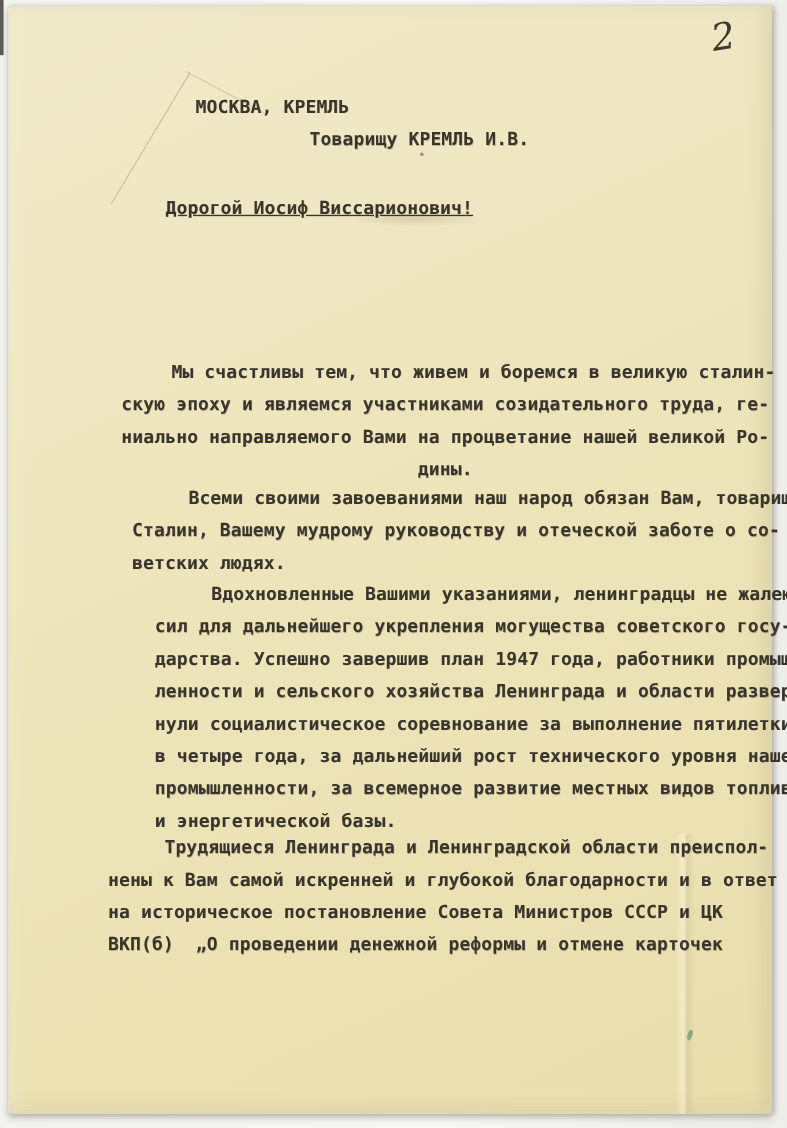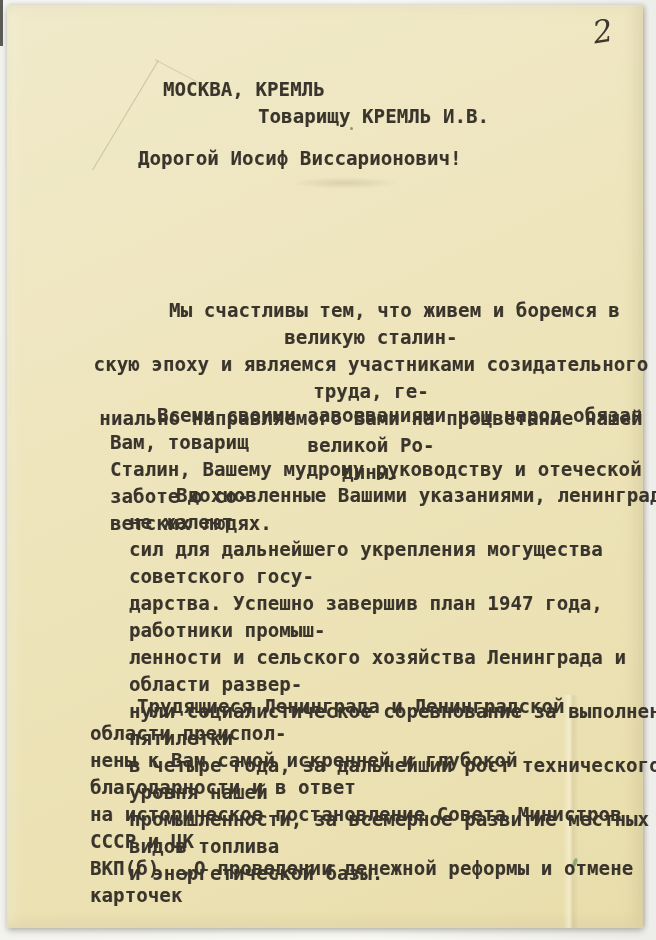--- a/index.html
+++ b/index.html
@@ -27,31 +27,31 @@
       0 3px 6px rgba(80, 75, 60, .30),
       2px 0 4px rgba(80, 75, 60, .22),
       inset -8px 0 14px rgba(176, 163, 124, .20),
       inset 0 -6px 12px rgba(200, 188, 148, .18),
       inset 6px 0 12px rgba(255, 252, 238, .35);
     border-radius: 2px;
   }
   .t {
     position: absolute;
     color: #3a352c;
-    font-size: 19px;
+    font-size: 15px;
     font-weight: bold;
     letter-spacing: .12px;
     line-height: 27px;
     white-space: pre-wrap;
     text-shadow: .4px .4px .5px rgba(58, 53, 44, .30);
   }
   .para { width: 562px; text-indent: 47px; }
   .header1   { left: 156px; top: 71px; }
   .header2   { left: 251px; top: 98px; }
-  .salut     { left: 131px; top: 140px; }
+  .salut     { left: 131px; top: 155px; text-decoration: underline; }
   .p1 { left: 83px; top: 185px; }
   .p2 { left: 83px; top: 292px; text-align: center; }
   .p3 { left: 83px; top: 397px; margin-left: 20px; }
   .p4 { left: 94px; top: 477px; margin-left: 28px; }
   .p5 { left: 83px; top: 688px; }
   .pagenum {
     position: absolute; left: 586px; top: 8px;
     font-family: "DejaVu Serif", serif;
     font-style: italic;
     font-size: 31px;

